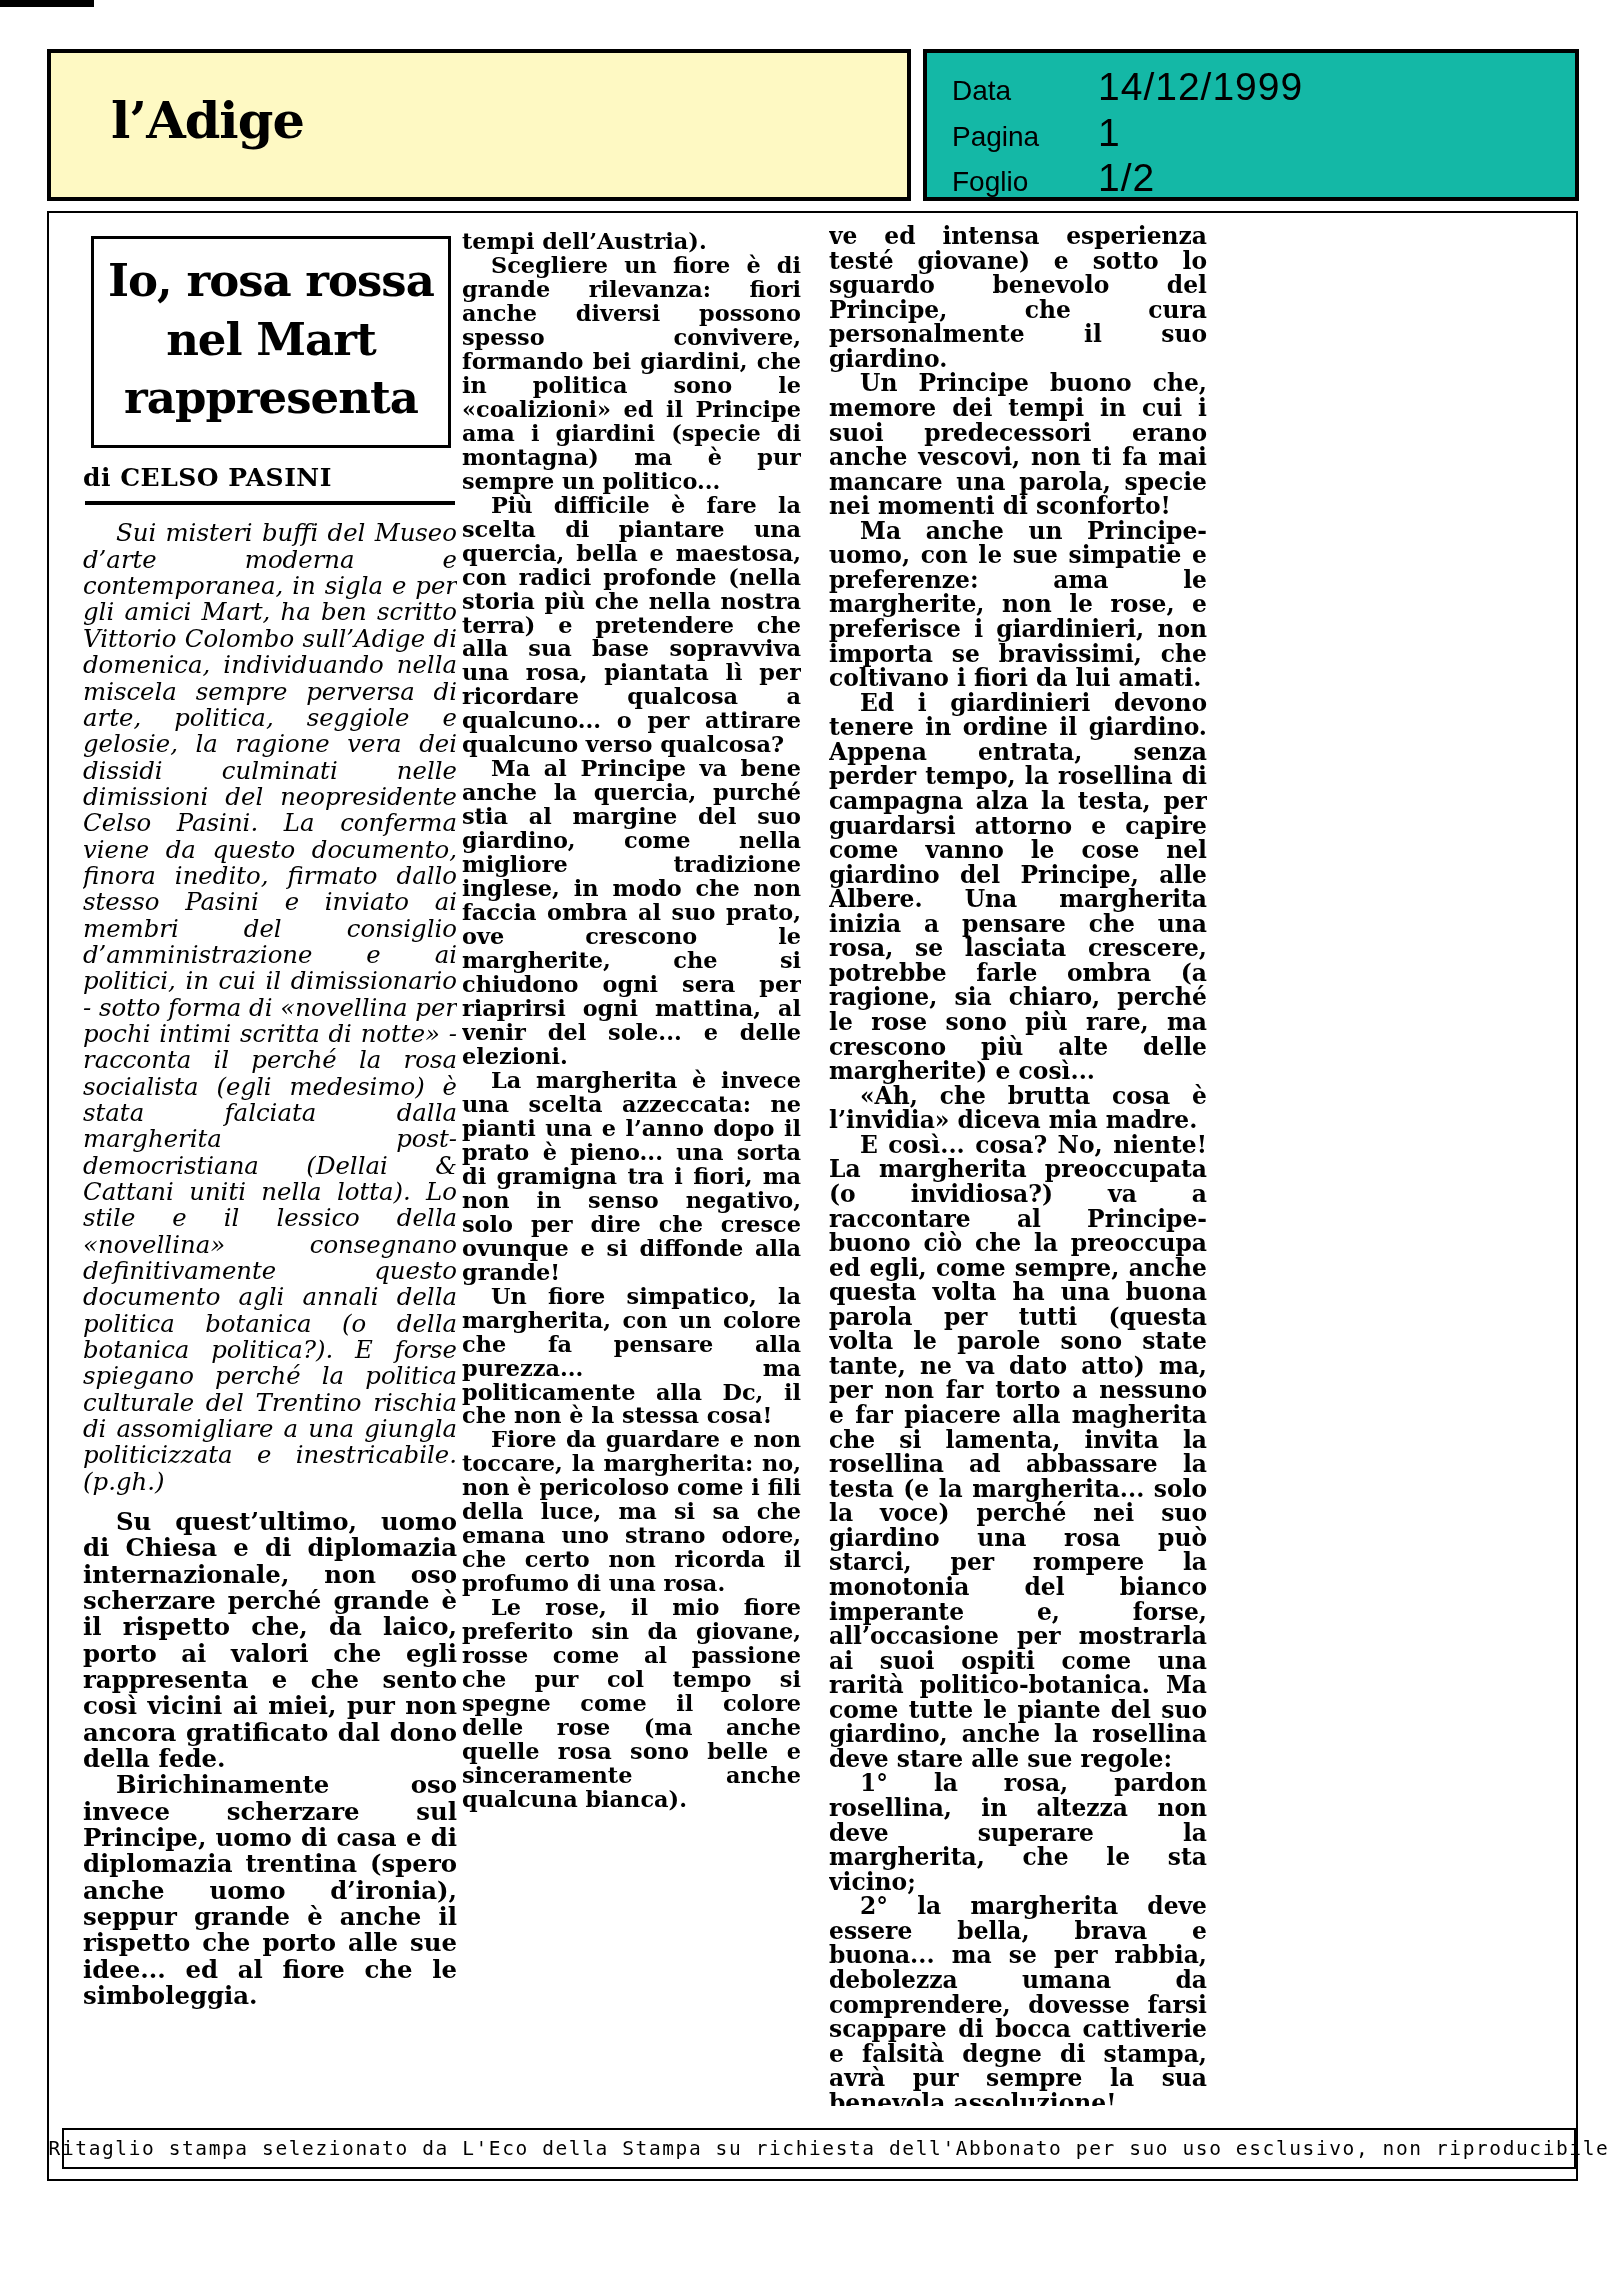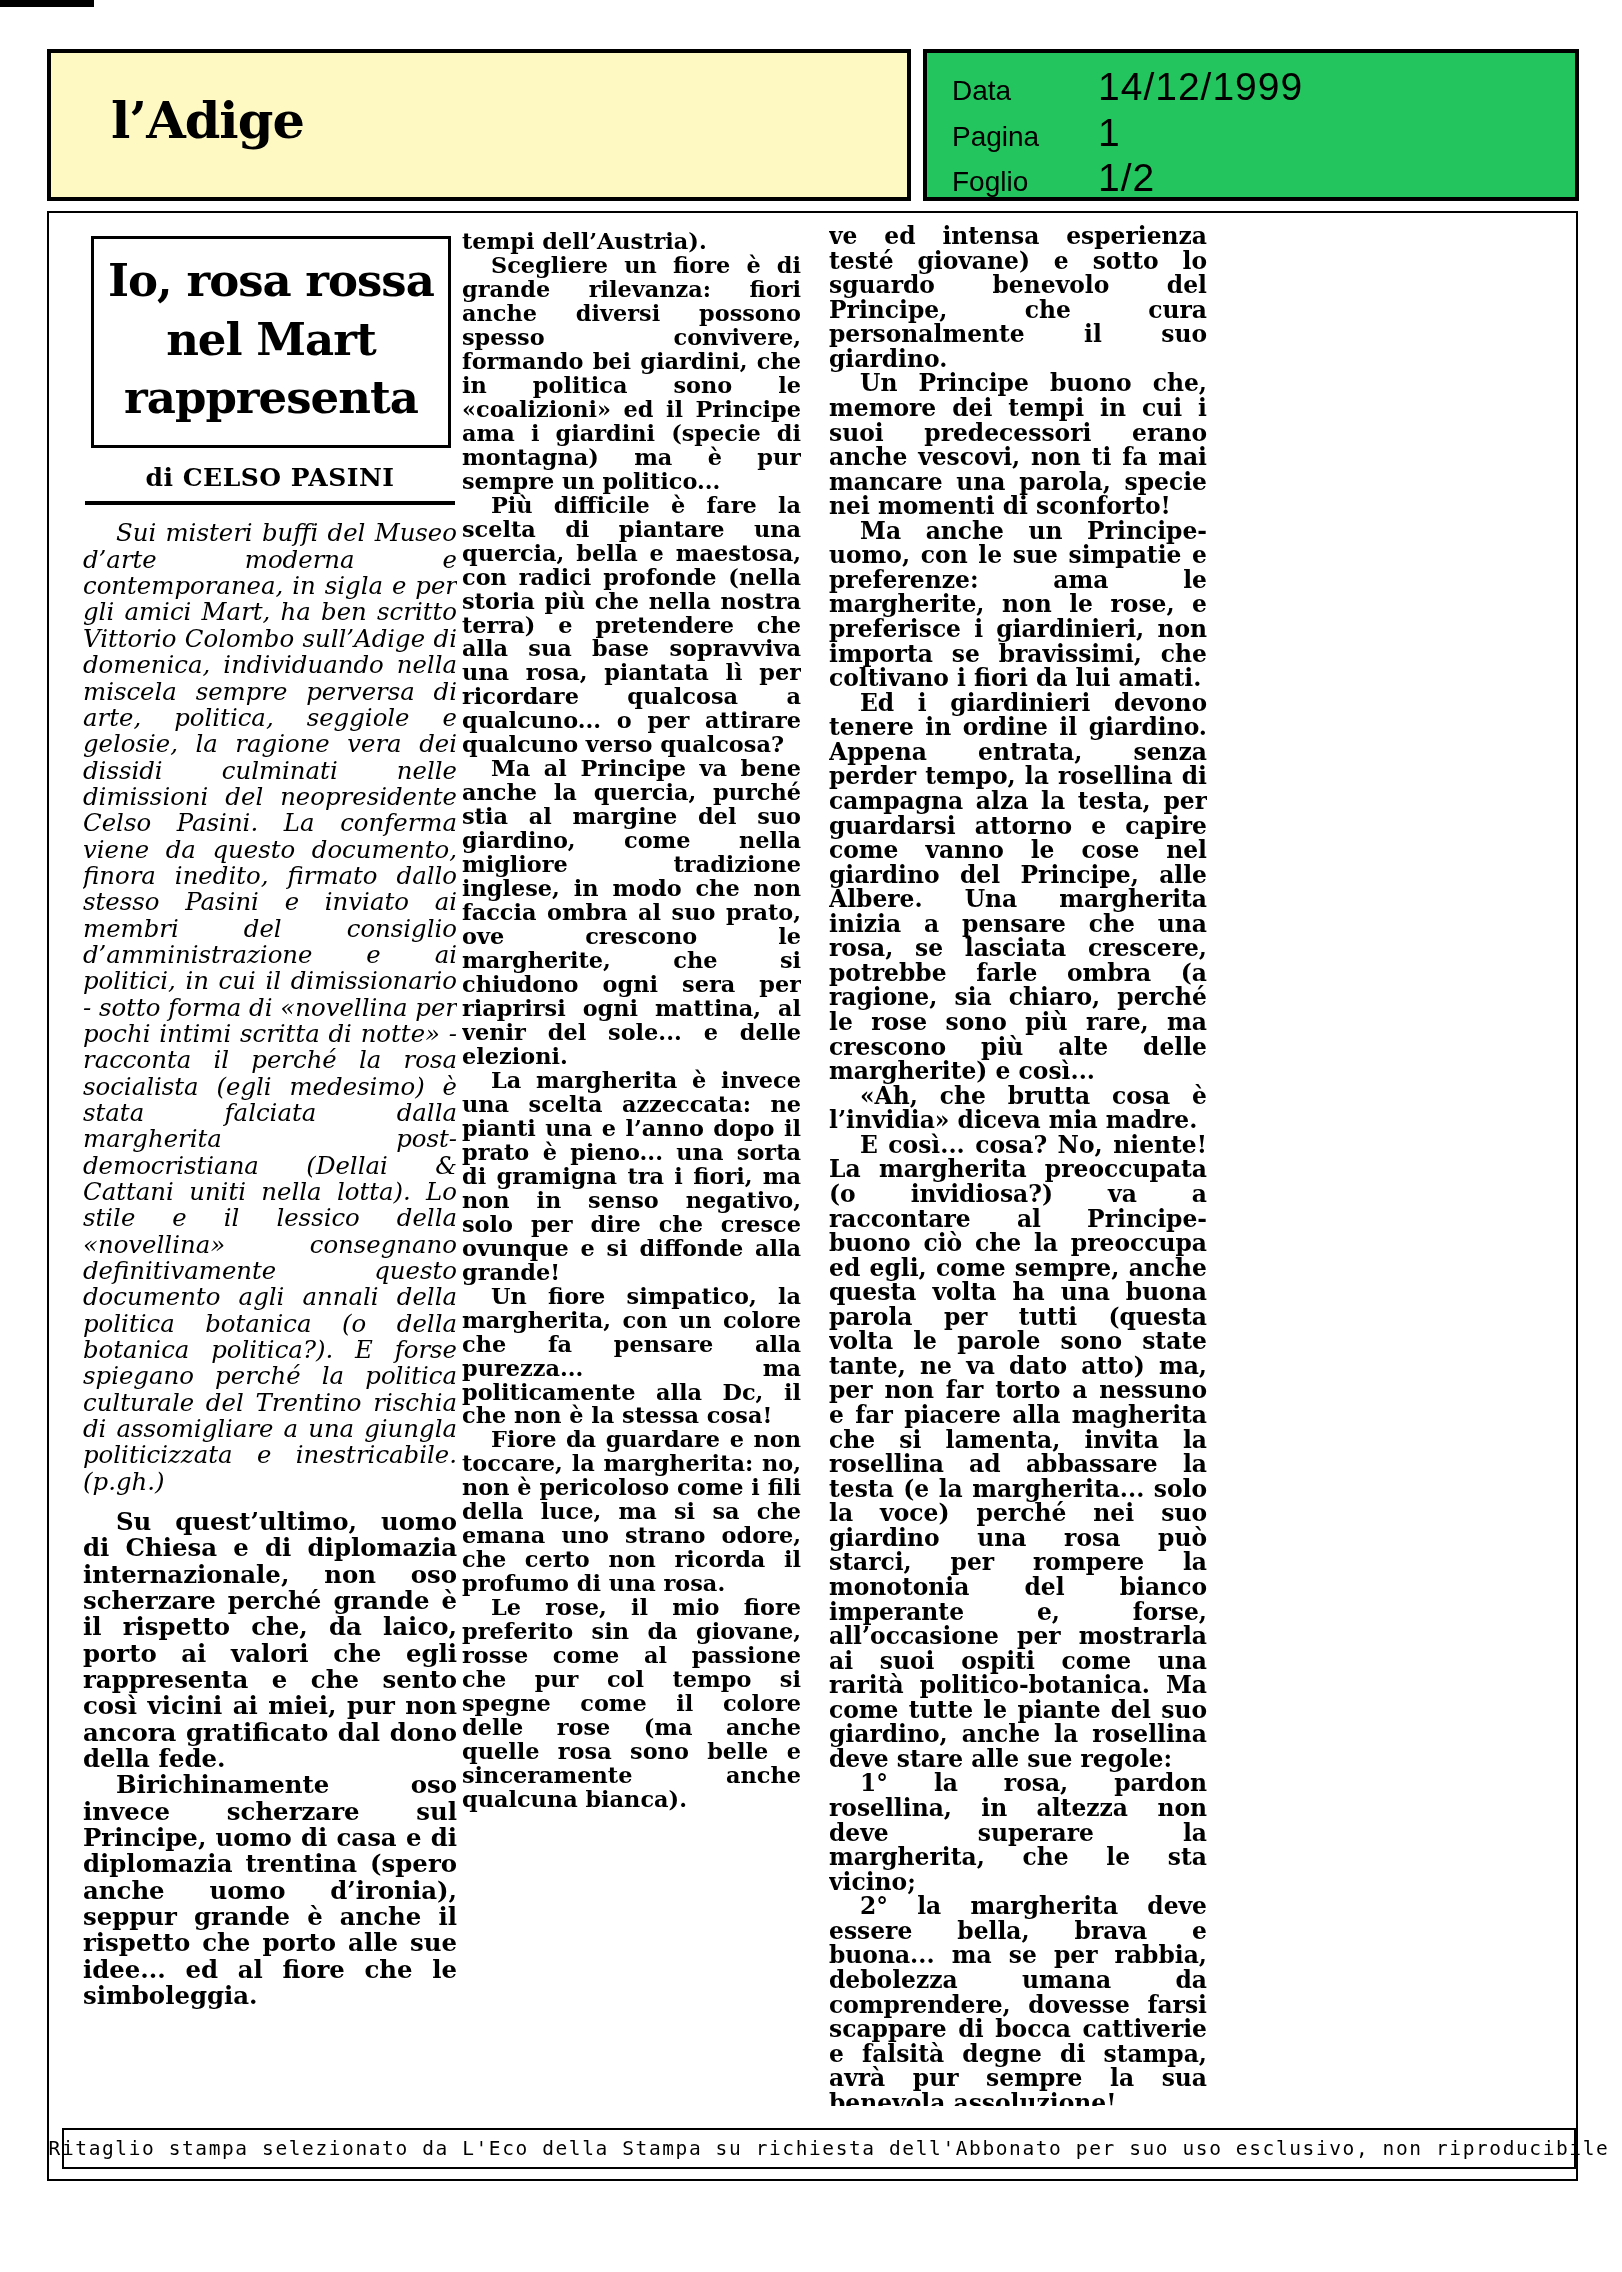--- a/index.html
+++ b/index.html
@@ -5,37 +5,37 @@
 <style>
   html,body{margin:0;padding:0;background:#e8e8e8;}
   .page{position:relative;width:1623px;height:2272px;background:#ffffff;margin:0 auto;
         font-family:"DejaVu Serif",serif;color:#000;overflow:hidden;}
   .scan-artifact{position:absolute;left:0;top:0;width:94px;height:6.8px;background:#000;}
 
   
   .mast-box{position:absolute;left:47px;top:49px;width:856px;height:144px;border:4.9px solid #000;background:#fef9c3;}
   .mast-logo{position:absolute;left:60px;top:37px;font-size:51px;font-weight:bold;
              font-family:"DejaVu Serif",serif;letter-spacing:-1px;}
-  .meta-box{position:absolute;left:923px;top:49px;width:648px;height:144px;border:4.9px solid #000;background:#22c55e;}
+  .meta-box{position:absolute;left:923px;top:49px;width:648px;height:144px;border:4.9px solid #000;background:#14b8a6;}
   .meta-rows{position:absolute;left:25px;top:11.7px;display:flex;flex-direction:column;gap:4.9px;}
   .meta-row{display:flex;align-items:baseline;height:41px;}
   .meta-label{width:146px;font-family:"Liberation Sans",sans-serif;font-size:28px;color:#000;}
   .meta-value{font-family:"Liberation Sans",sans-serif;font-size:39px;letter-spacing:1px;}
 
   
   .frame{position:absolute;left:47px;top:211px;width:1527px;height:1966px;border:2.9px solid #000;background:#fff;}
 
   .col{position:absolute;overflow:hidden;text-align:justify;}
   .col1{left:83px;top:222px;width:374px;height:1897px;font-size:24.4px;line-height:1.08;}
   .col2{left:462px;top:230px;width:339px;height:1882px;font-size:22.4px;line-height:1.07;}
   .col3{left:829px;top:224px;width:378px;height:1882px;font-size:23.4px;line-height:1.05;}
 
   .title-box{border:3.9px solid #000;margin:13.7px 5.9px 0 7.8px;padding:13.7px 5.9px 17.6px 5.9px;text-align:center;}
   .title-line{font-size:45px;line-height:1.3;font-weight:bold;letter-spacing:-1px;}
-  .byline{text-align:center;font-weight:bold;font-size:25px;margin:15.6px 0 9.8px 0;letter-spacing:0.5px;}
+  .byline{font-weight:bold;font-size:25px;margin:15.6px 0 9.8px 0;letter-spacing:0.5px;}
   .rule{border:none;border-top:4.9px solid #000;margin:0 2px 15.6px 2px;}
 
   .intro{font-style:italic;font-weight:normal;margin:0 0 13.7px 0;text-indent:33px;font-size:24.4px;line-height:1.08;}
   .par{font-weight:bold;margin:0;text-indent:33px;}
   .cont{text-indent:0;}
   .col2 .par{text-indent:29px;}
   .col3 .par{text-indent:31px;}
   .col2 .cont,.col3 .cont{text-indent:0;}
 
   

